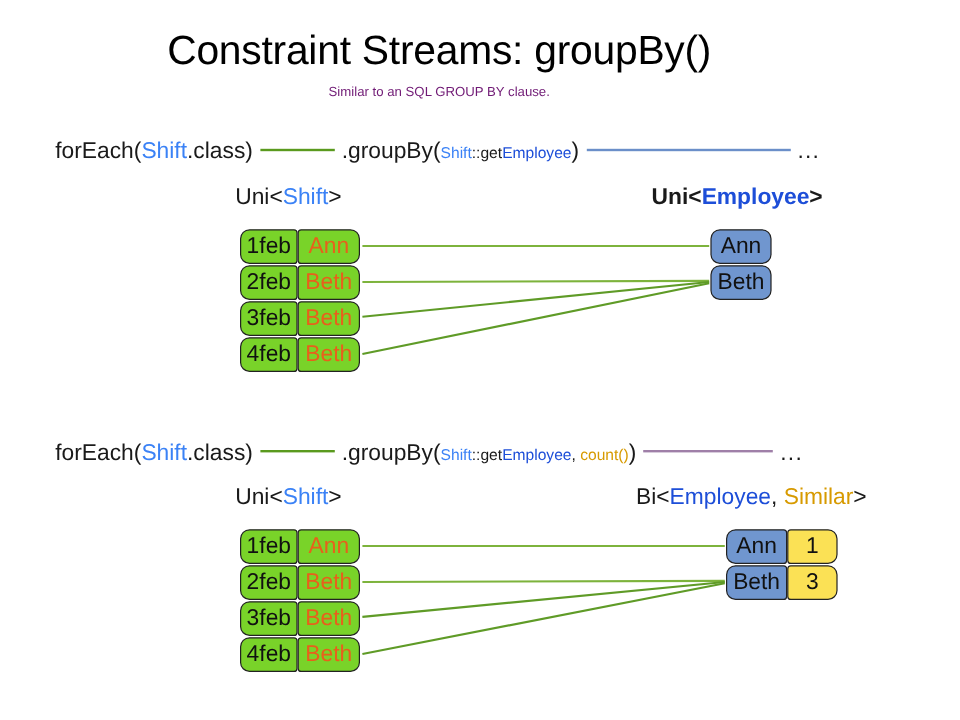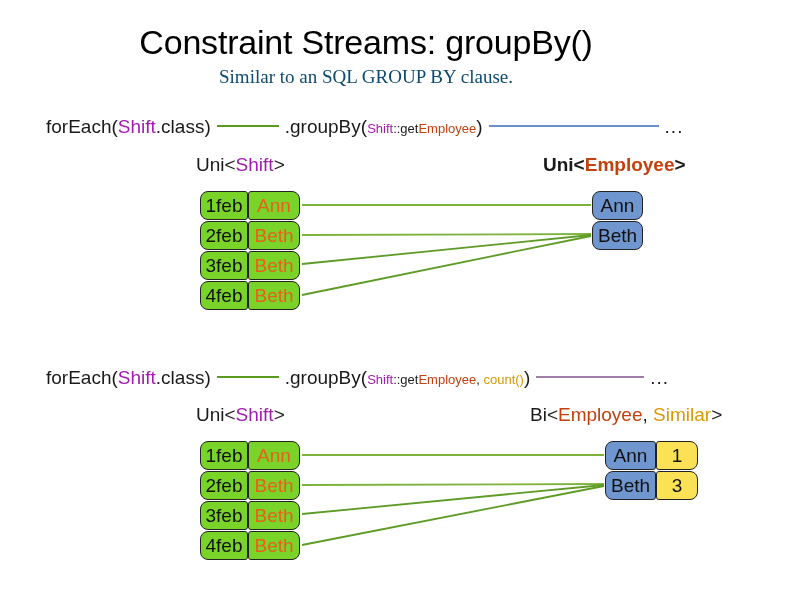--- a/index.html
+++ b/index.html
@@ -32,39 +32,38 @@
     line-height: 40px;
     font-weight: 400;
     letter-spacing: -0.2px;
     color: #000;
   }
   .subtitle {
     position: absolute;
     left: 0; right: 0;
     top: 68px;
     text-align: center;
-    font-size: 19px;
+    font-size: 11px;
     line-height: 18px;
-    color: #0c4a6e;
-    font-family: Liberation Serif, serif;
+    color: #701a75;
   }
 
   
   .codeline {
     position: absolute;
     font-size: 19px;
     line-height: 24px;
     white-space: nowrap;
     color: #1a1a1a;
   }
   .codeline .sm {
     font-size: 13px;
   }
-  .tok-shift   { color: #a21caf; }
-  .tok-emp     { color: #c2410c; }
+  .tok-shift   { color: #3b82f6; }
+  .tok-emp     { color: #1d4ed8; }
   .tok-count   { color: #d79a00; }
   .tok-plain   { color: #1a1a1a; }
   .dots {
     letter-spacing: 1px;
     color: #1a1a1a;
   }
   .connector {
     display: inline-block;
     vertical-align: middle;
     height: 0;

